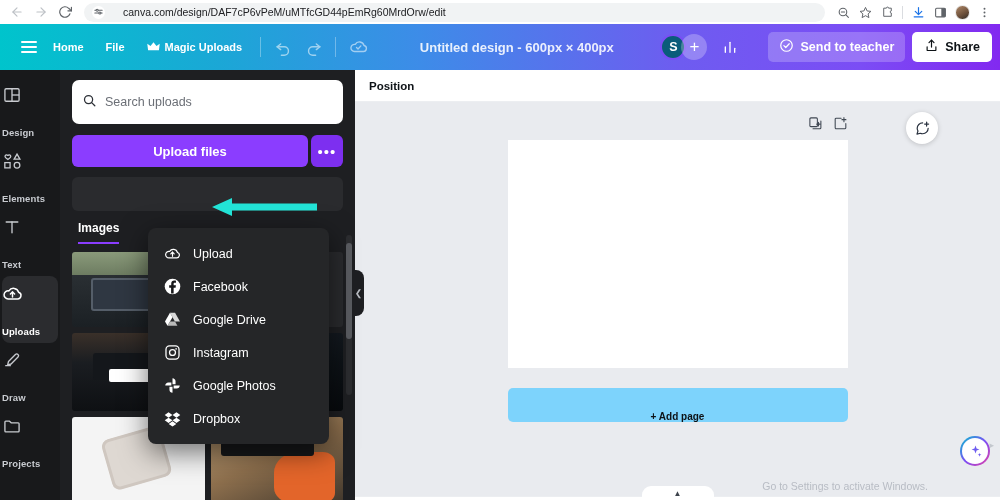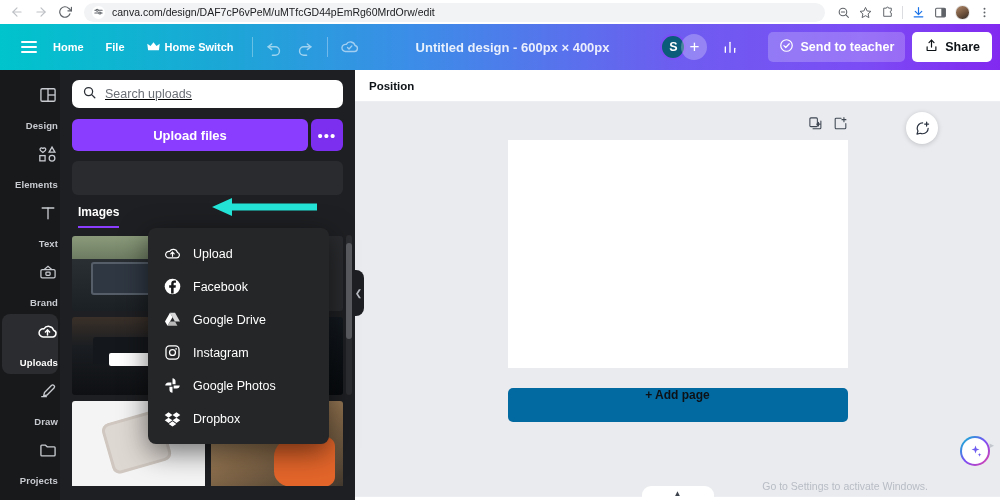--- a/index.html
+++ b/index.html
@@ -17,21 +17,21 @@
   }
   .nav-btn {
     width: 22px; height: 20px;
     display: flex; align-items: center; justify-content: center;
     color: #5f6368; font-size: 13px; border-radius: 50%;
   }
   .nav-btn.disabled { color: #bdc1c6; }
   .omnibox {
     flex: 1; height: 19px; background: #f1f3f4;
     border-radius: 10px; display: flex; align-items: center;
-    padding: 0 8px; gap: 7px; margin: 0 6px; text-align: center;
+    padding: 0 8px; gap: 18px; margin: 0 6px; text-align: center;
   }
   .omnibox .site-ico {
     width: 13px; height: 13px; border-radius: 50%;
     background: #fff; display: flex; align-items: center; justify-content: center;
     flex: 0 0 auto;
   }
   .url-text {
     font-size: 10.5px; color: #202124;
     white-space: nowrap; overflow: hidden;
     font-family: "Liberation Sans", sans-serif;
@@ -98,34 +98,34 @@
   }
   
   .app { display: flex; height: 454px; }
   
   .rail {
     width: 60px; background: #18191b; flex: 0 0 60px;
     padding-top: 8px; display: flex; flex-direction: column; align-items: center;
   }
   .rail-item {
     width: 56px; padding: 7px 0 6px; border-radius: 8px;
-    display: flex; flex-direction: column; align-items: flex-end; gap: 11px;
+    display: flex; flex-direction: column; align-items: flex-start; gap: 18px;
     color: #c8cbd0;
   }
   .rail-item.active { background: #2b2c2f; color: #fff; }
   .rail-item .lbl { font-size: 9.5px; font-weight: bold; letter-spacing: .1px; }
   .rail-item.active .lbl { color: #fff; }
   
   .panel {
     width: 295px; flex: 0 0 295px; background: #1e1f22;
     position: relative; padding: 10px 12px 0;
   }
   .search-box {
-    height: 28px; background: #fff; border-radius: 7px;
-    display: flex; align-items: center; gap: 8px; padding: 0 10px; text-decoration: underline;
+    height: 44px; background: #fff; border-radius: 7px;
+    display: flex; align-items: center; gap: 8px; padding: 0 10px;
   }
   .search-box .ph { font-size: 12.5px; color: #6b6f76; }
   .upload-row { display: flex; gap: 3px; margin-top: 11px; }
   .upload-btn {
     flex: 1; height: 32px; background: #8b3dff; border-radius: 6px;
     color: #fff; font-size: 13px; font-weight: bold;
     display: flex; align-items: center; justify-content: center;
     position: relative;
   }
   .dots-btn {
@@ -181,23 +181,23 @@
     flex: 1; background: #e9ebef; position: relative;
     display: flex; flex-direction: column; align-items: center;
     padding-top: 14px; min-height: 0;
   }
   .page-tools {
     width: 340px; display: flex; justify-content: flex-end; gap: 10px;
     margin-bottom: 5px; color: #3f4752;
   }
   .page-white { width: 340px; height: 228px; background: #fff; }
   .add-page {
-    width: 340px; height: 34px; margin-top: 20px; background: #0369a1;
-    border-radius: 5px; display: flex; align-items: flex-start; justify-content: center;
-    font-size: 12px; font-weight: bold; color: #0d1216;
+    width: 340px; height: 34px; margin-top: 20px; background: #7dd3fc;
+    border-radius: 5px; display: flex; align-items: flex-end; justify-content: center;
+    font-size: 10px; font-weight: bold; color: #0d1216;
   }
   .comment-fab {
     position: absolute; right: 62px; top: 10px;
     width: 32px; height: 32px; border-radius: 50%; background: #fff;
     box-shadow: 0 1px 5px rgba(0,0,0,.18);
     display: flex; align-items: center; justify-content: center; color: #2b3340;
   }
   .watermark {
     position: absolute; right: 72px; bottom: 4px; text-align: left;
     color: #b8bcc4; pointer-events: none;
@@ -330,21 +330,21 @@
     </div>
   <div class="top-link">
       <span>File</span>
     </div>
   <div class="top-link">
     <span>
       <svg width="13" height="11" viewBox="0 0 24 20" fill="currentColor">
           <path d="M2 17h20l1.5-12-6 4L12 2 6.5 9 .5 5z"></path>
         </svg>
     </span>
-    <span>Home Switch</span>
+    <span>Magic Uploads</span>
   </div>
   <div class="top-sep"></div>
   <div class="icon-btn dim">
     <svg width="17" height="17" viewBox="0 0 24 24" fill="none" stroke="currentColor" stroke-width="2" stroke-linecap="round" stroke-linejoin="round">
         <polyline points="8 7 3 11 8 15"></polyline>
         <path d="M3 11h10a6 6 0 0 1 0 12H9"></path>
       </svg>
   </div>
   <div class="icon-btn dim">
     <svg width="17" height="17" viewBox="0 0 24 24" fill="none" stroke="currentColor" stroke-width="2" stroke-linecap="round" stroke-linejoin="round">
@@ -417,30 +417,20 @@
       <span class="lbl">Elements</span>
     </div>
     <div class="rail-item">
       <span>
         <svg width="20" height="20" viewBox="0 0 24 24" fill="none" stroke="currentColor" stroke-width="1.6" stroke-linecap="round">
             <line x1="5" y1="6" x2="19" y2="6"></line>
             <line x1="12" y1="6" x2="12" y2="19"></line>
           </svg>
       </span>
       <span class="lbl">Text</span>
-    </div>
-    <div class="rail-item">
-      <span>
-        <svg width="20" height="20" viewBox="0 0 24 24" fill="none" stroke="currentColor" stroke-width="1.5">
-            <rect x="3.5" y="9" width="17" height="10" rx="1.6"></rect>
-            <path d="M7.5 9 12 5.2 16.5 9"></path>
-            <rect x="9.5" y="12" width="5" height="4" rx="1"></rect>
-          </svg>
-      </span>
-      <span class="lbl">Brand</span>
     </div>
     <div class="rail-item active">
       <span>
         <svg width="21" height="21" viewBox="0 0 24 24" fill="none" stroke="currentColor" stroke-width="1.7" stroke-linecap="round" stroke-linejoin="round">
             <path d="M17.5 18.2H7a4.6 4.6 0 1 1 .9-9.1A6.1 6.1 0 0 1 19 10.6a3.9 3.9 0 0 1-1.5 7.6z"></path>
             <polyline points="9.6 12.6 12 10.2 14.4 12.6"></polyline>
             <line x1="12" y1="10.2" x2="12" y2="16"></line>
           </svg>
       </span>
       <span class="lbl">Uploads</span>

